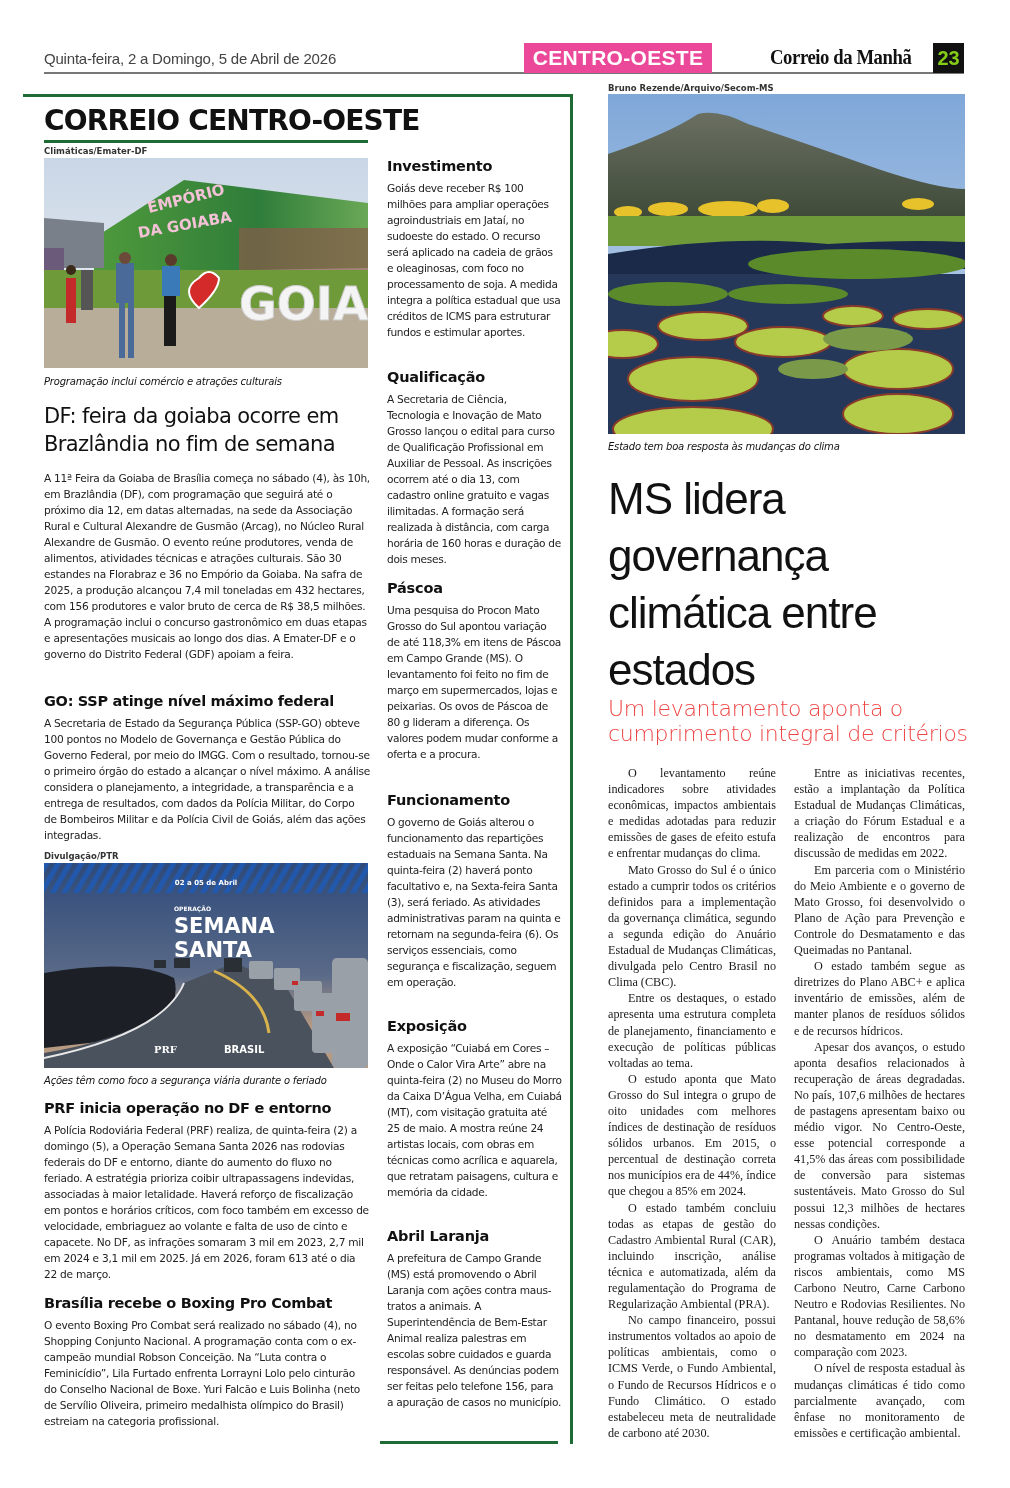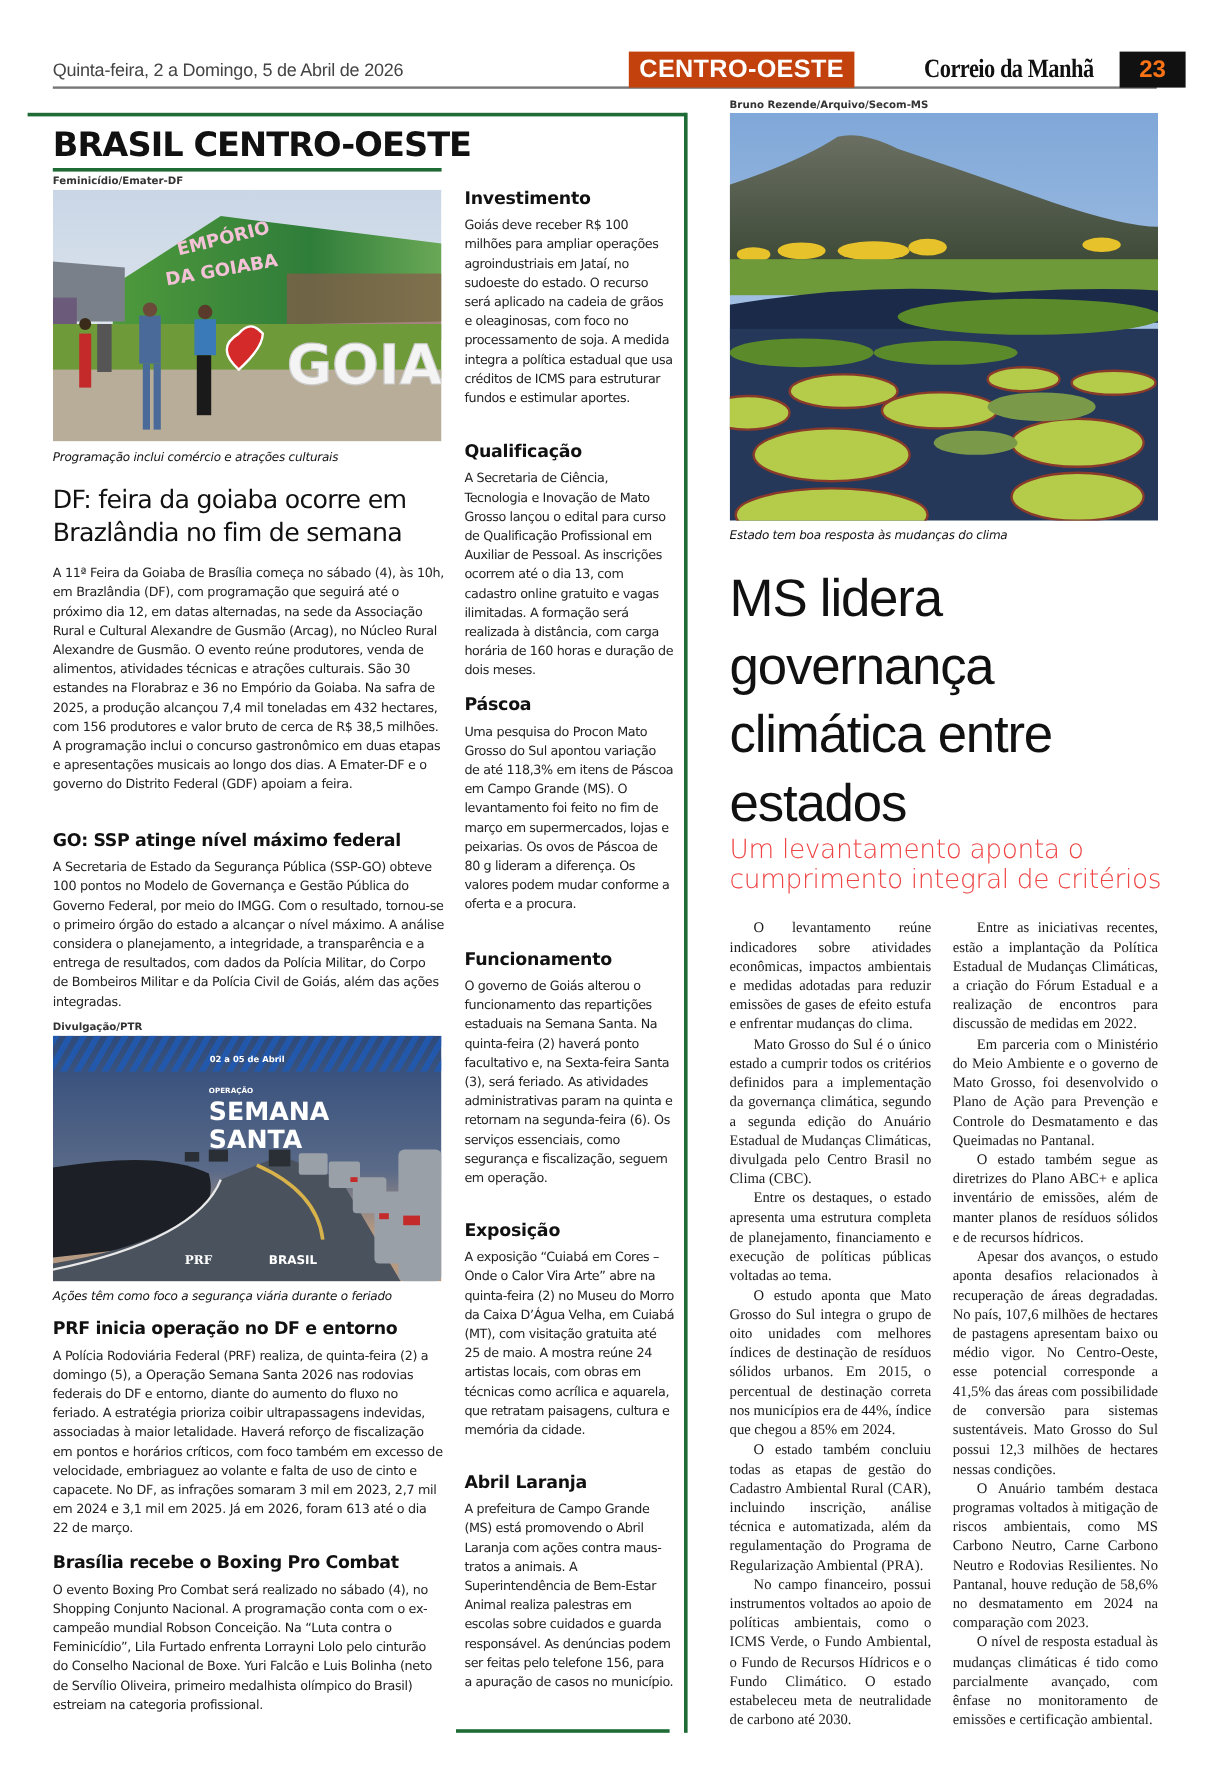--- a/index.html
+++ b/index.html
@@ -2,23 +2,23 @@
 <html><head>
 <meta charset="utf-8">
 <style>
 *{box-sizing:border-box;margin:0;padding:0}
 html,body{width:1010px;height:1488px;background:#fff;overflow:hidden}
 body{position:relative;font-family:"DejaVu Sans",sans-serif;color:#1a1a1a}
 .abs{position:absolute}
 
 #hdr-date{left:44px;top:50px;font-family:"Liberation Sans",sans-serif;font-size:15px;color:#444;letter-spacing:-0.2px}
 #hdr-rule{left:44px;top:72px;width:920px;height:2px;background:#777}
-#hdr-section{left:524px;top:43px;width:188px;height:30px;background:#c2410c;color:#fff;font-family:"Liberation Sans",sans-serif;font-weight:bold;font-size:21px;text-align:center;line-height:30px;letter-spacing:0.3px}
+#hdr-section{left:524px;top:43px;width:188px;height:30px;background:#ec4899;color:#fff;font-family:"Liberation Sans",sans-serif;font-weight:bold;font-size:21px;text-align:center;line-height:30px;letter-spacing:0.3px}
 #hdr-brand{left:770px;top:44px;font-family:"Liberation Serif",serif;font-weight:bold;font-size:22px;color:#111;letter-spacing:-0.5px;transform:scaleX(0.85);transform-origin:left}
-#hdr-page{left:933px;top:43px;width:55px;height:30px;background:#111;color:#f97316;font-family:"Liberation Sans",sans-serif;font-weight:bold;font-size:20px;text-align:center;line-height:30px}
+#hdr-page{left:933px;top:43px;width:31px;height:30px;background:#111;color:#84cc16;font-family:"Liberation Sans",sans-serif;font-weight:bold;font-size:20px;text-align:center;line-height:30px}
 
 #frame-top{left:23px;top:94px;width:549px;height:3px;background:#1f6b36}
 #frame-right{left:570px;top:94px;width:3px;height:1350px;background:#1f6b36}
 #section-title{left:44px;top:104px;font-family:"DejaVu Sans",sans-serif;font-weight:bold;font-size:28px;letter-spacing:-0.8px;color:#111}
 #section-rule{left:44px;top:140px;width:324px;height:3px;background:#1f6b36}
 .credit{font-family:"DejaVu Sans",sans-serif;font-size:8.5px;font-weight:bold;color:#333;}
 .caption{font-family:"DejaVu Sans",sans-serif;font-size:10px;font-style:italic;color:#111;letter-spacing:-0.2px}
 .h-main{font-family:"DejaVu Sans",sans-serif;font-weight:500;font-size:21px;line-height:28px;letter-spacing:-0.6px;color:#111}
 .h-sub{font-family:"DejaVu Sans",sans-serif;font-weight:bold;font-size:14.5px;letter-spacing:-0.3px;color:#111}
 .body-s{font-family:"DejaVu Sans",sans-serif;font-size:10.6px;line-height:16px;color:#222;letter-spacing:-0.25px;text-align:left}
@@ -37,24 +37,24 @@
 <body>
 
 <div class="abs" id="hdr-date">Quinta-feira, 2 a Domingo, 5 de Abril de 2026</div>
 <div class="abs" id="hdr-rule"></div>
 <div class="abs" id="hdr-section">CENTRO-OESTE</div>
 <div class="abs" id="hdr-brand">Correio da Manhã</div>
 <div class="abs" id="hdr-page">23</div>
 
 <div class="abs" id="frame-top"></div>
 <div class="abs" id="frame-right"></div>
-<div class="abs" id="section-title">BRASIL CENTRO-OESTE</div>
+<div class="abs" id="section-title">CORREIO CENTRO-OESTE</div>
 <div class="abs" id="section-rule"></div>
 
-<div class="abs credit" style="left:44px;top:146px;width:324px">Feminicídio/Emater-DF</div>
+<div class="abs credit" style="left:44px;top:146px;width:324px">Climáticas/Emater-DF</div>
 <div class="abs photo" style="left:44px;top:158px;width:324px;height:210px">
   <svg width="324" height="210" viewBox="0 0 324 210">
     <defs>
       <linearGradient id="sky1" x1="0" y1="0" x2="0" y2="1">
           <stop offset="0" stop-color="#c9d6e6"></stop>
           <stop offset="1" stop-color="#eef1f4"></stop>
         </linearGradient>
       <linearGradient id="tent1" x1="0" y1="0" x2="1" y2="0">
           <stop offset="0" stop-color="#4f9a3c"></stop>
           <stop offset="0.6" stop-color="#2f7d3a"></stop>

